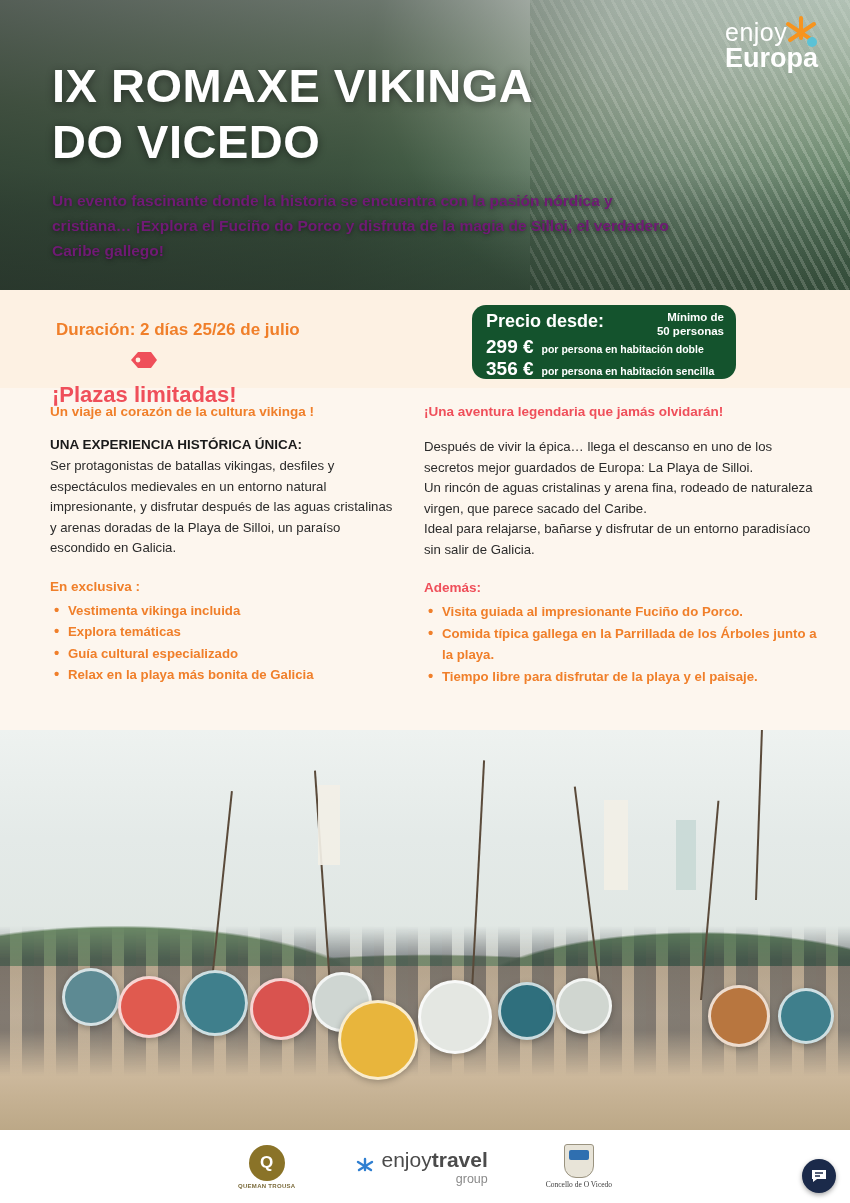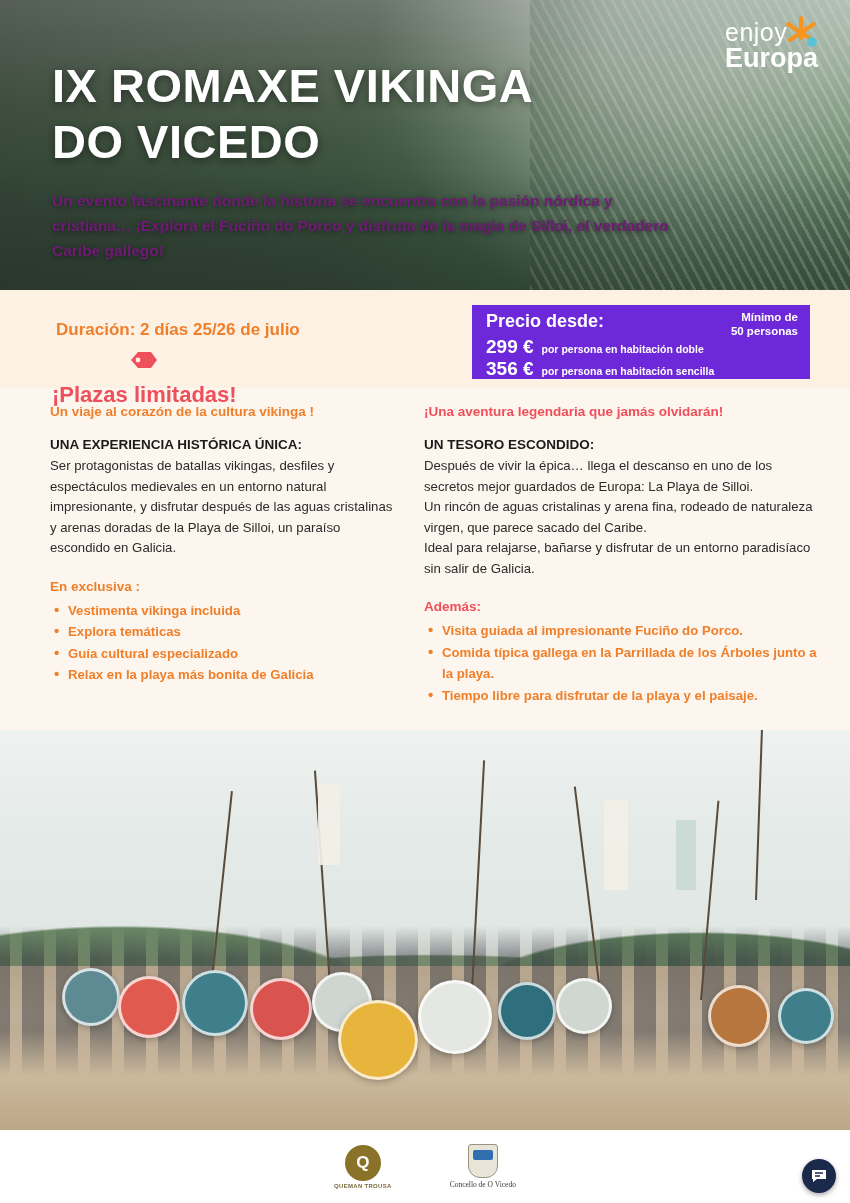--- a/index.html
+++ b/index.html
@@ -80,22 +80,22 @@
     position: absolute; left: 52px; top: 348px;
     display: flex; align-items: center; gap: 10px; flex-direction: column;
   }
   .plazas-icon { width: 30px; height: 24px; }
   .plazas {
     color: #ef4f5a; font-size: 22px; font-weight: bold;
   }
 
   .price-box {
     position: absolute; left: 472px; top: 305px;
-    width: 338px; height: 74px;
-    background: #6d28d9; border-radius: 0;
+    width: 264px; height: 74px;
+    background: #14532d; border-radius: 14px;
     color: #ffffff;
   }
   .price-title {
     position: absolute; left: 14px; top: 6px;
     font-size: 18px; font-weight: bold;
   }
   .price-min {
     position: absolute; right: 12px; top: 5px; text-align: right;
     font-size: 11.5px; font-weight: bold; line-height: 14px;
   }
@@ -273,21 +273,20 @@
     <ul>
       <li class="li-orange">Vestimenta vikinga incluida</li>
       <li class="li-orange">Explora temáticas</li>
       <li class="li-orange">Guía cultural especializado</li>
       <li class="li-orange">Relax en la playa más bonita de Galicia</li>
     </ul>
   </div>
 
   <div class="col col-right">
     <div class="lead red">¡Una aventura legendaria que jamás olvidarán!</div>
-    <div class="h3">UN TESORO ESCONDIDO:</div>
     <div class="p" style="white-space:pre-line">Después de vivir la épica… llega el descanso en uno de los secretos mejor guardados de Europa: La Playa de Silloi.
 Un rincón de aguas cristalinas y arena fina, rodeado de naturaleza virgen, que parece sacado del Caribe.
 Ideal para relajarse, bañarse y disfrutar de un entorno paradisíaco sin salir de Galicia.</div>
     <div class="excl red">Además:</div>
     <ul>
       <li class="li-orange">Visita guiada al impresionante Fuciño do Porco.</li>
       <li class="li-orange">Comida típica gallega en la Parrillada de los Árboles junto a la playa.</li>
       <li class="li-orange">Tiempo libre para disfrutar de la playa y el paisaje.</li>
     </ul>
   </div>
@@ -321,20 +320,35 @@
     <div class="shield" style="left:708px; top:255px; width:62px; height:62px; background:#b8763f;"></div>
     <div class="shield" style="left:778px; top:258px; width:56px; height:56px; background:#3f7f8c;"></div>
   </div>
 
   <div class="footer">
     <div class="f-logo f-queman">
       <div class="circ">Q</div>
       <div class="txt">QUEMAN TROUSA</div>
     </div>
 
+    <div class="f-enjoy">
+      <span class="star2">
+        <svg width="22" height="22" viewBox="0 0 22 22">
+          <g stroke="#2f7fd1" stroke-width="2.4" stroke-linecap="round">
+            <line x1="11" y1="3" x2="11" y2="14"></line>
+            <line x1="4" y1="6" x2="17" y2="14"></line>
+            <line x1="18" y1="6" x2="5" y2="14"></line>
+          </g>
+        </svg>
+      </span>
+      <div>
+        <span class="w1">enjoy</span><span class="w2">travel</span>
+        <div class="w3" style="text-align:right">group</div>
+      </div>
+    </div>
 
     <div class="f-logo f-conc">
       <div class="crest"></div>
       <div class="txt">Concello de O Vicedo</div>
     </div>
   </div>
 
   <div class="fab">
     <svg width="20" height="20" viewBox="0 0 20 20">
       <path d="M3 4h14v9H8l-4 3V13H3z" fill="#ffffff"></path>

